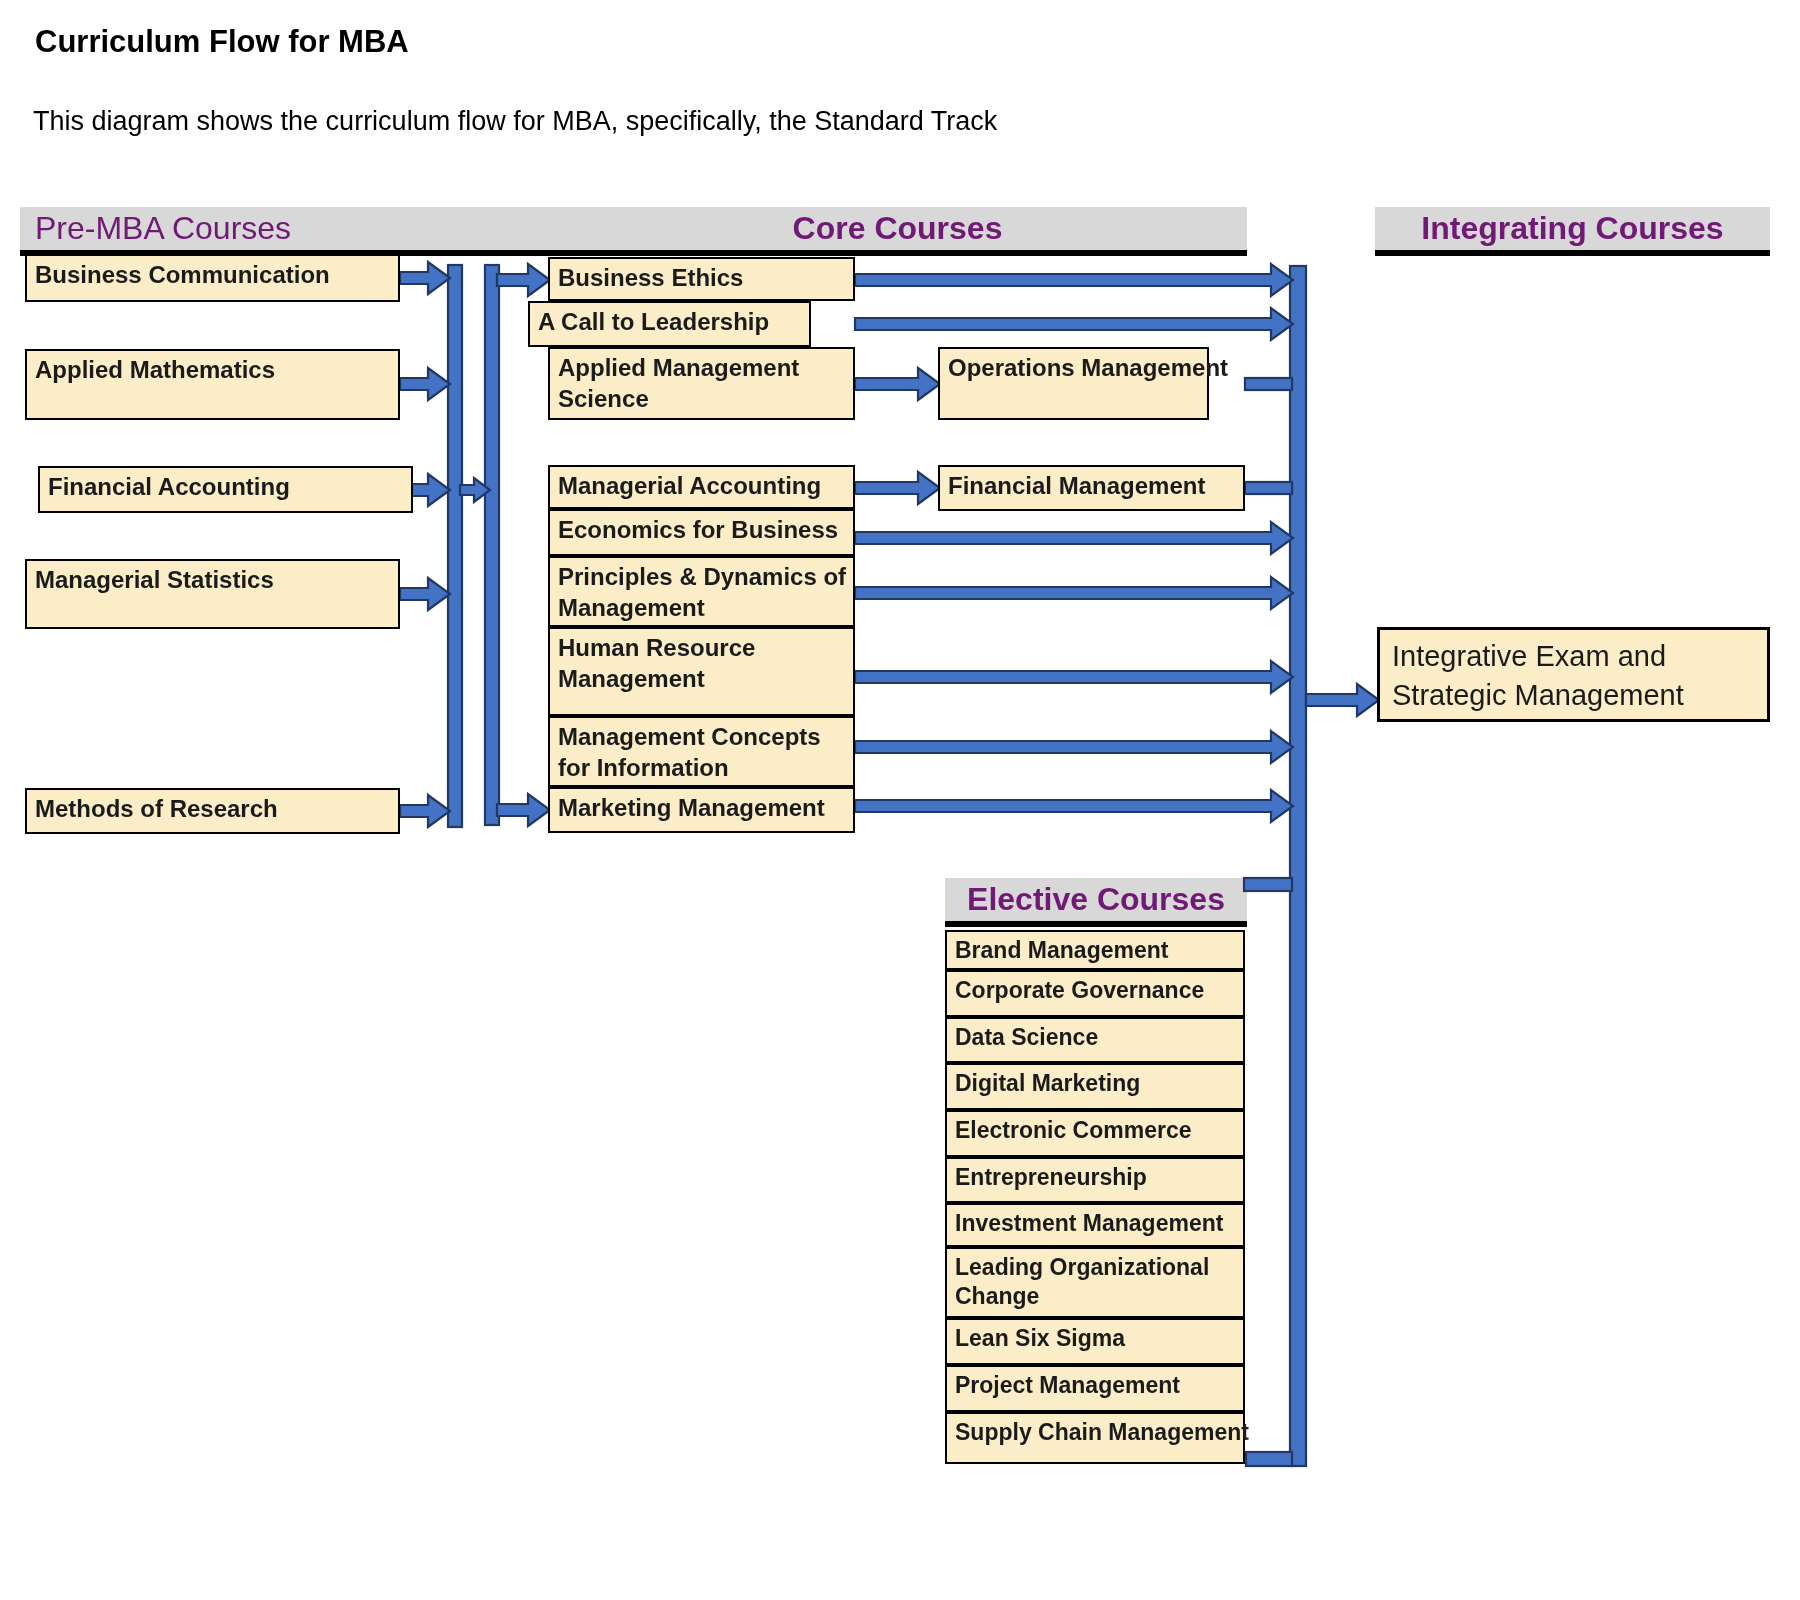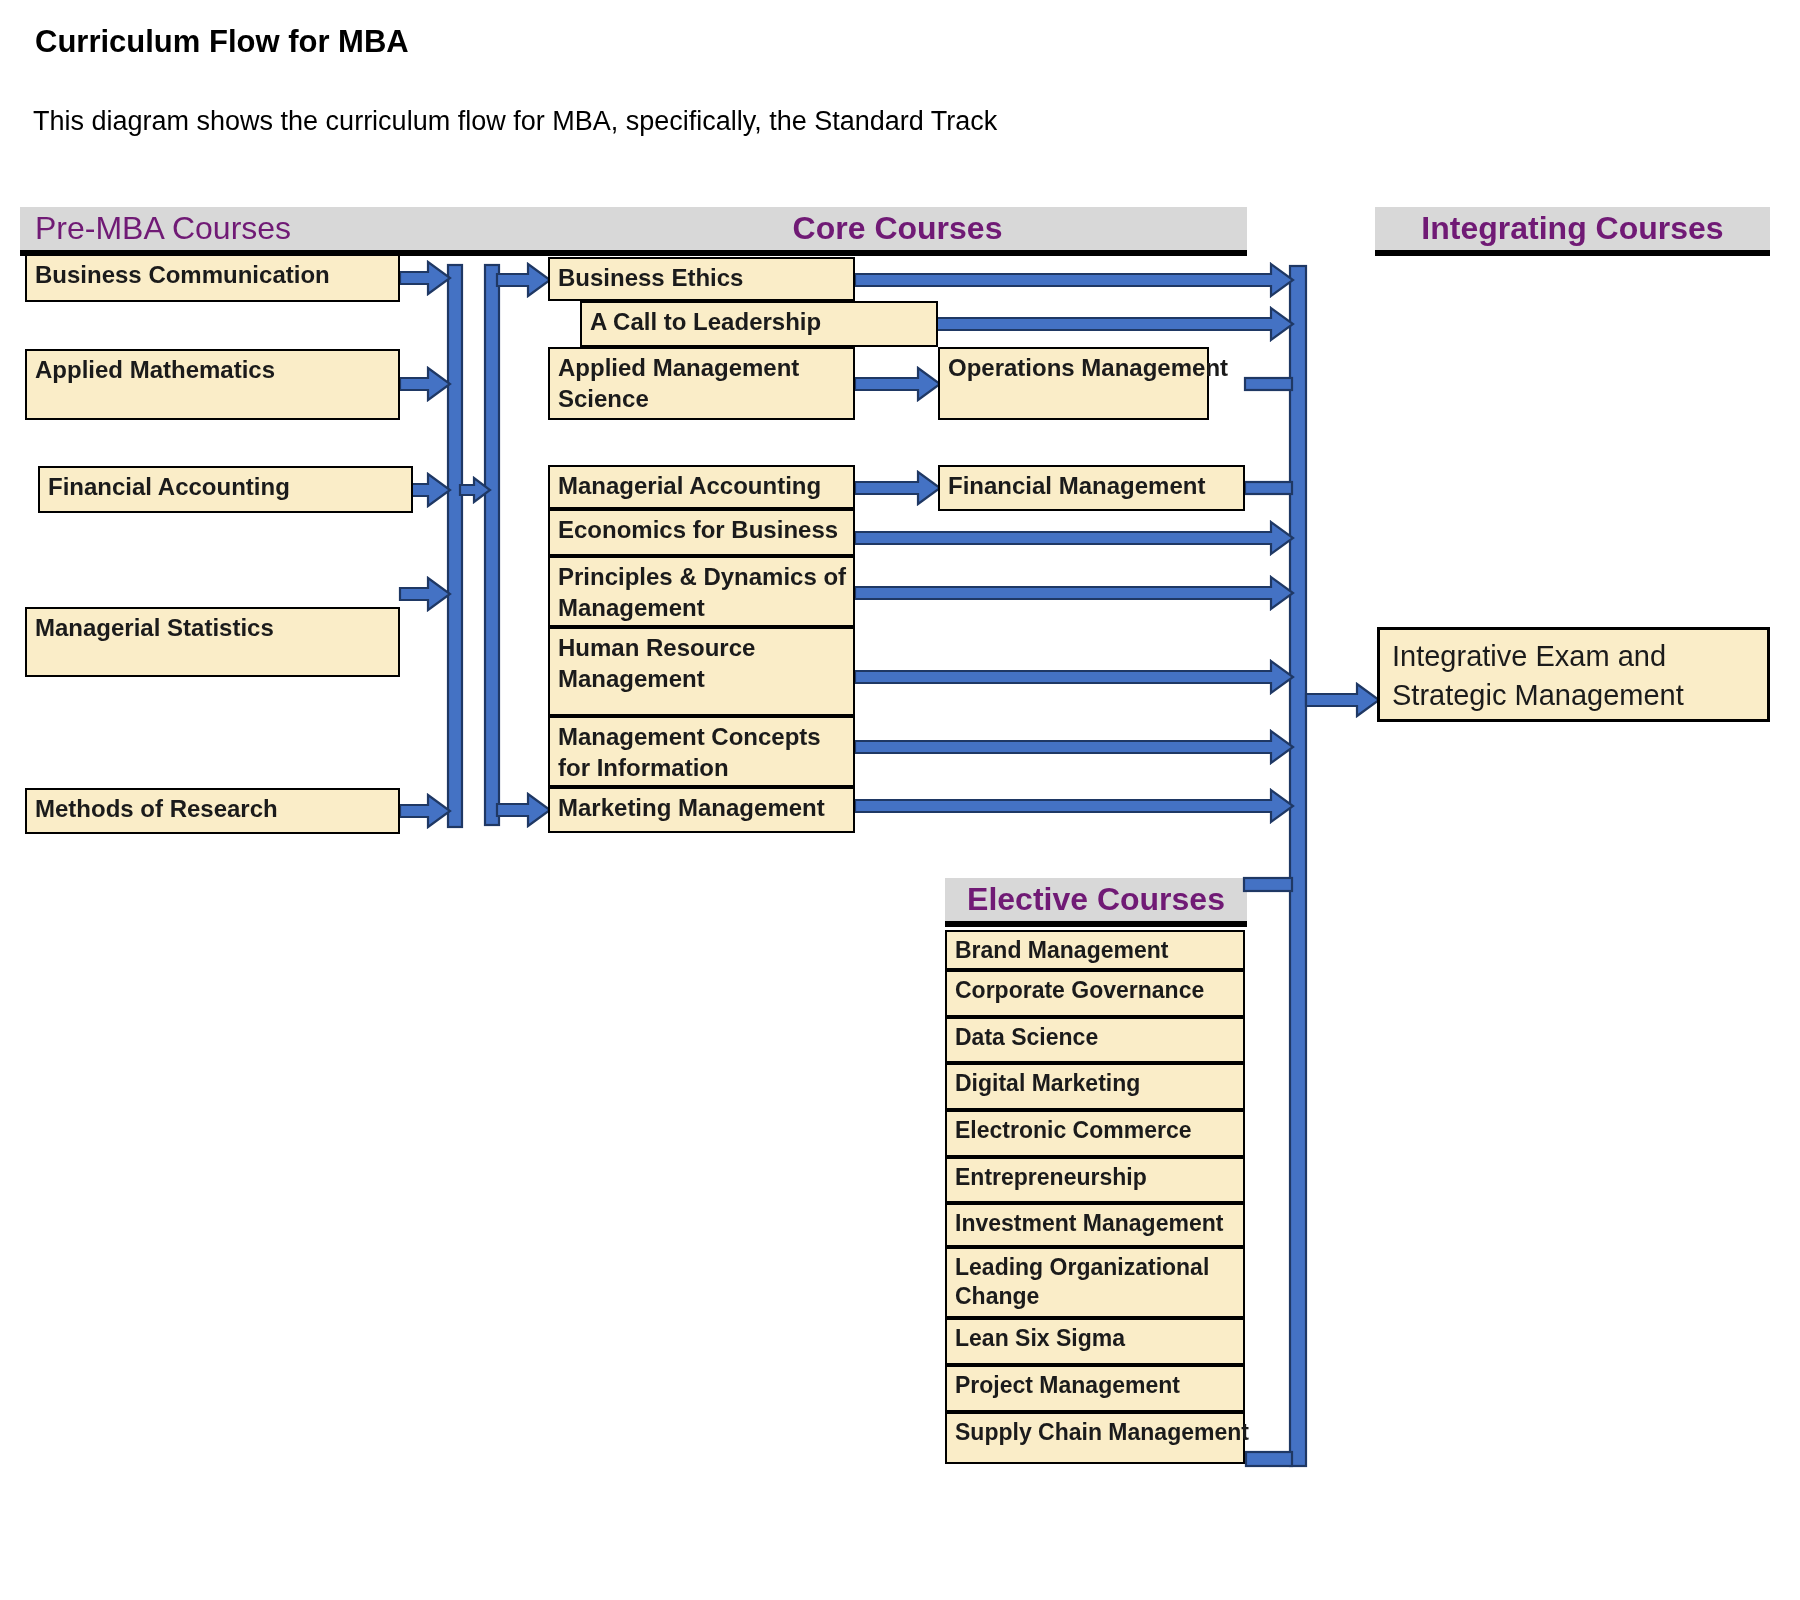--- a/index.html
+++ b/index.html
@@ -79,25 +79,25 @@
 
     <rect class="flow" x="1245" y="378" width="47" height="12"></rect>
     <rect class="flow" x="1245" y="482" width="47" height="12"></rect>
 
     <polygon class="flow" points="1306,694 1357,694 1357,684 1379,700 1357,716 1357,706 1306,706"></polygon>
   </svg>
 
   <div class="box nowrap" style="left:25px;top:254px;width:375px;height:48px;">Business Communication</div>
   <div class="box nowrap" style="left:25px;top:349px;width:375px;height:71px;">Applied Mathematics</div>
   <div class="box nowrap" style="left:25px;top:466px;width:375px;height:47px;margin-left:13px;">Financial Accounting</div>
-  <div class="box nowrap" style="left:25px;top:559px;width:375px;height:70px;margin-top:48px;">Managerial Statistics</div>
+  <div class="box nowrap" style="left:25px;top:559px;width:375px;height:70px;">Managerial Statistics</div>
   <div class="box nowrap" style="left:25px;top:788px;width:375px;height:46px;">Methods of Research</div>
 
   <div class="box nowrap" style="left:548px;top:257px;width:307px;height:44px;">Business Ethics</div>
-  <div class="box nowrap" style="left:580px;top:301px;width:358px;height:46px;">A Call to Leadership</div>
+  <div class="box nowrap" style="left:528px;top:301px;width:283px;height:46px;">A Call to Leadership</div>
   <div class="box" style="left:548px;top:347px;width:307px;height:73px;">Applied Management Science</div>
   <div class="box nowrap" style="left:548px;top:465px;width:307px;height:44px;">Managerial Accounting</div>
   <div class="box nowrap" style="left:548px;top:509px;width:307px;height:47px;">Economics for Business</div>
   <div class="box" style="left:548px;top:556px;width:307px;height:71px;">Principles &amp; Dynamics of Management</div>
   <div class="box" style="left:548px;top:627px;width:307px;height:89px;">Human Resource Management</div>
   <div class="box" style="left:548px;top:716px;width:307px;height:71px;">Management Concepts for Information</div>
   <div class="box nowrap" style="left:548px;top:787px;width:307px;height:46px;">Marketing Management</div>
 
   <div class="box nowrap" style="left:938px;top:347px;width:271px;height:73px;">Operations Management</div>
   <div class="box nowrap" style="left:938px;top:465px;width:307px;height:46px;">Financial Management</div>

